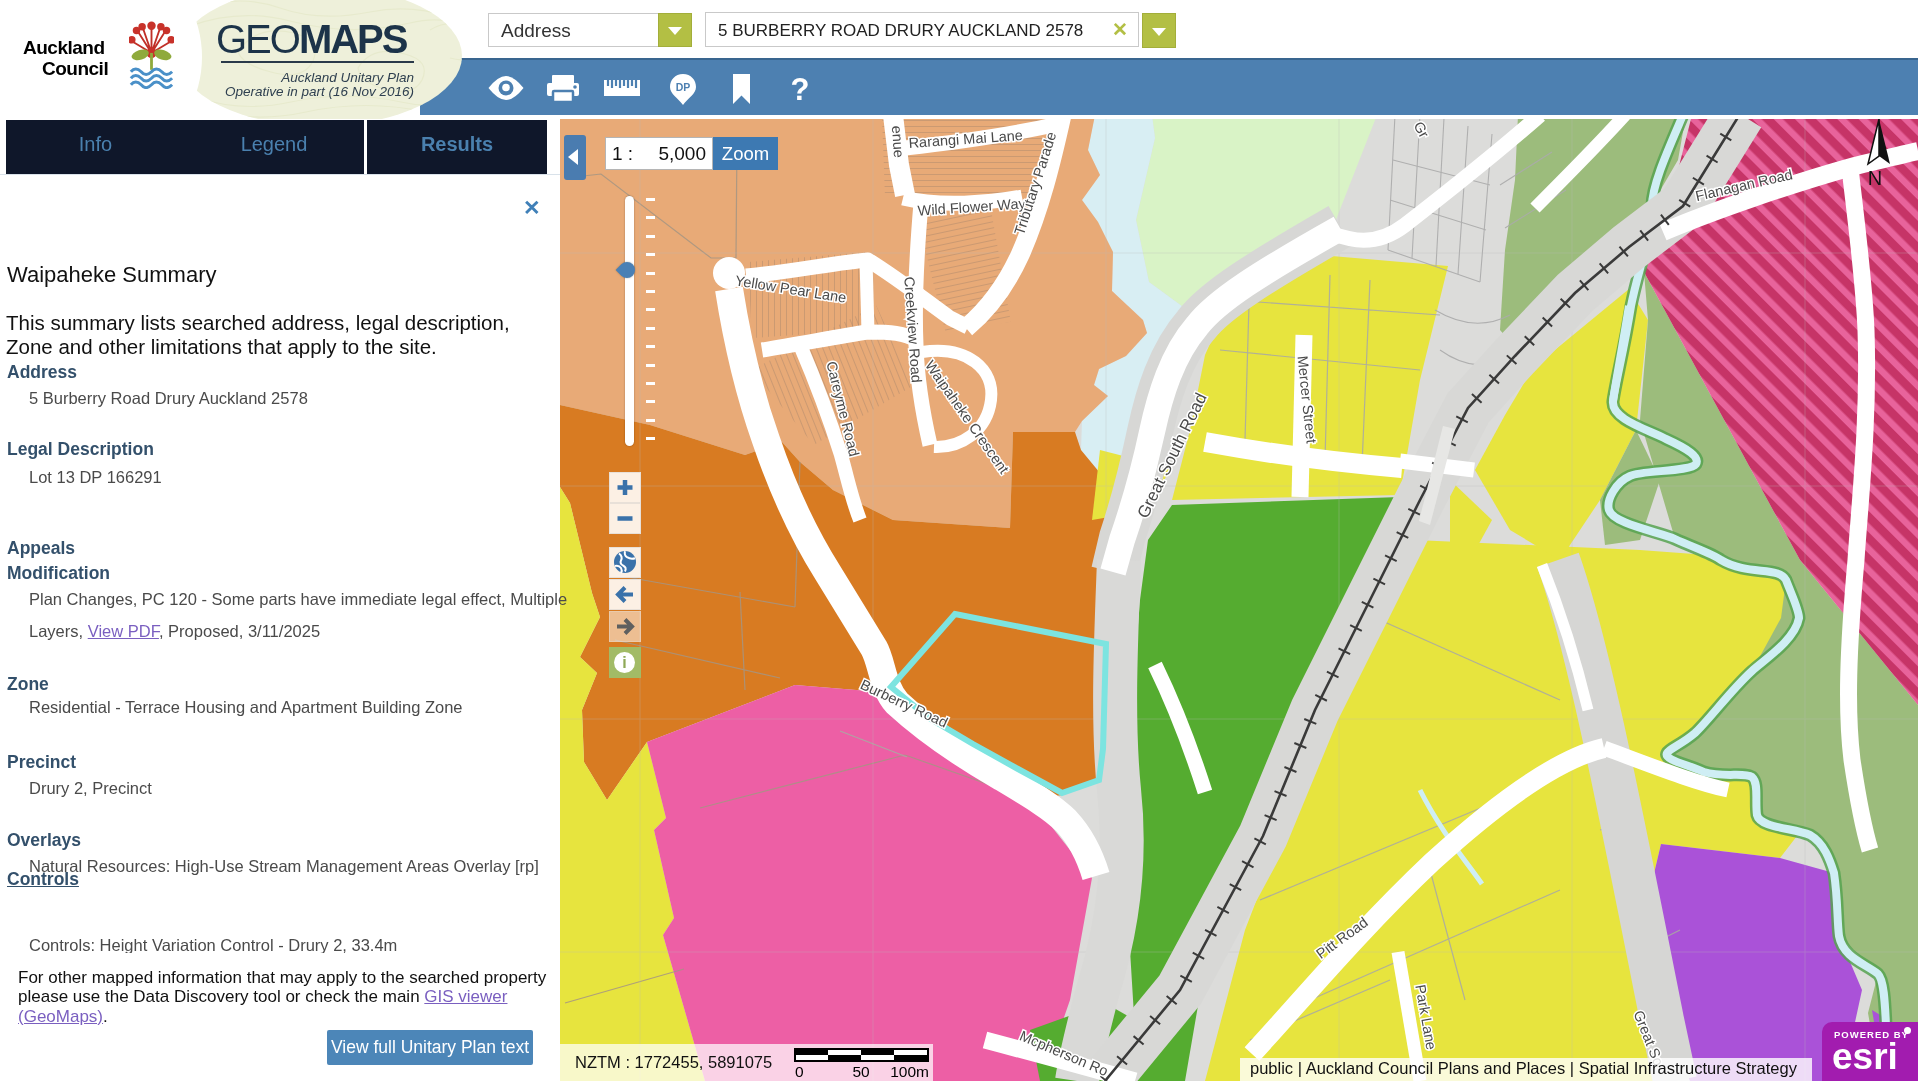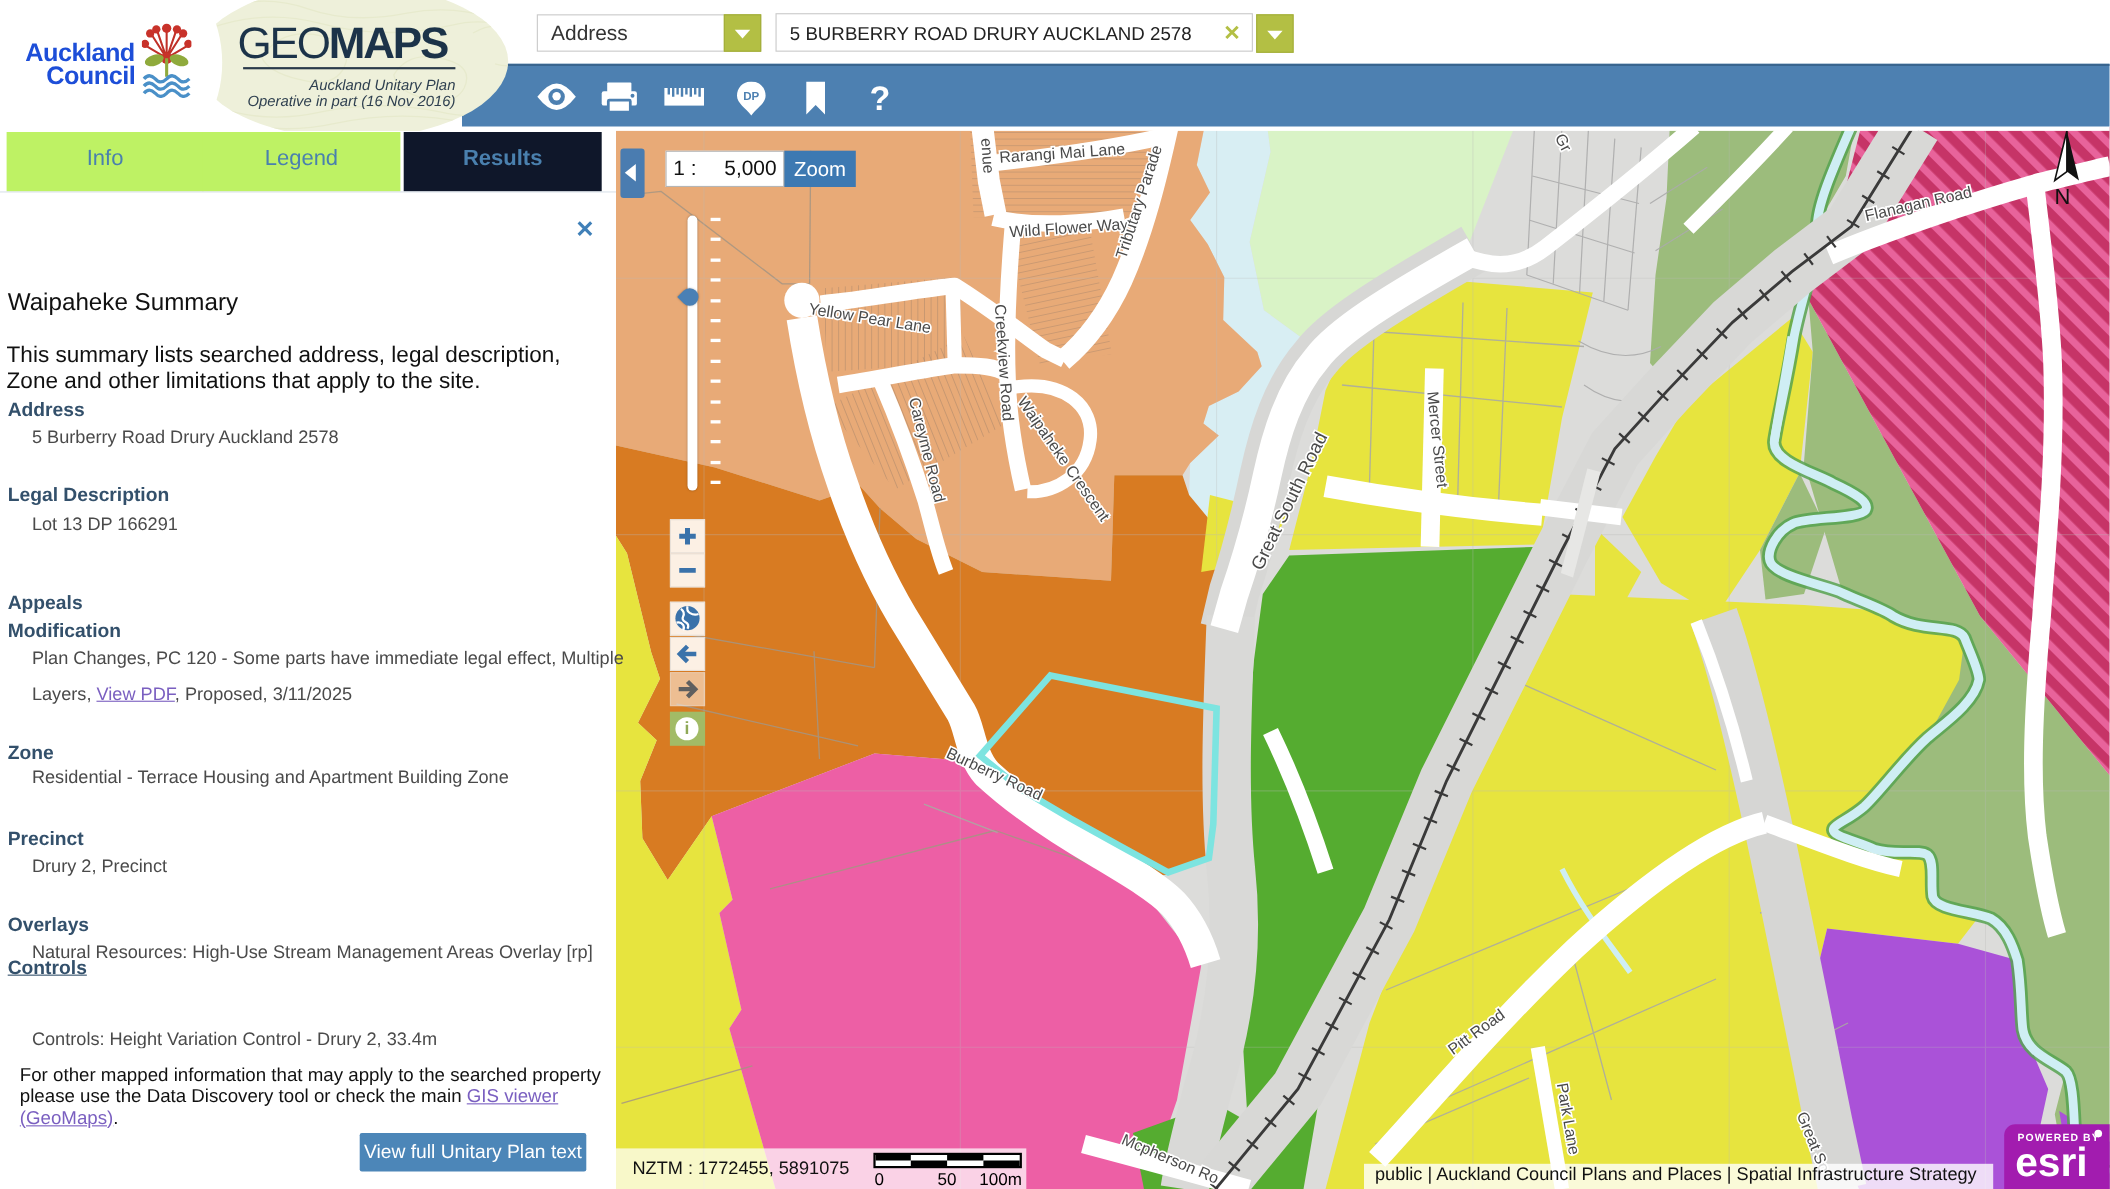--- a/index.html
+++ b/index.html
@@ -20,21 +20,21 @@
 #selAddress .olivebtn { right:-1px; top:-1px; width:34px; height:34px; }
 .carat { position:absolute; left:50%; top:50%; transform:translate(-50%,-38%);
   width:0; height:0; border-left:7px solid transparent; border-right:7px solid transparent; border-top:8px solid #fff; }
 #searchbox { position:absolute; left:705px; top:12px; width:434px; height:35px; background:#fff; border:1px solid #c9c9c9; }
 #searchbox .txt { position:absolute; left:12px; top:8px; font-size:17px; color:#222; white-space:nowrap; }
 #searchbox .x { position:absolute; right:10px; top:5px; font-size:19px; font-weight:bold; color:#b3bf44; }
 #searchdrop { position:absolute; left:1142px; top:13px; width:34px; height:35px; background:#b3bf44; border:1px solid #a3ae3a; }
 
 
 #panel { position:absolute; left:0; top:115px; width:560px; height:966px; background:#fff; z-index:10; border-top:1px solid #e0e0e0; }
-.tab { position:absolute; top:4px; height:54px; background:#bef264; color:#4a80ae; font-size:20px;
+.tab { position:absolute; top:4px; height:54px; background:#0f172a; color:#4a80ae; font-size:20px;
   text-align:center; line-height:48px; }
 #tab-results { background:#0f172a;font-weight:bold; }
 #tabline { position:absolute; left:0; top:58px; width:560px; height:1px; background:#d9e2ea; }
 #closex { position:absolute; left:523px; top:80px; font-size:21px; font-weight:bold; color:#4080b8; }
 .ph { position:absolute; left:7px; font-size:17.5px; font-weight:bold; color:#33506b; }
 .pv { position:absolute; left:29px; font-size:16.5px; color:#4a4a4a; white-space:nowrap; }
 a.vlink { color:#7a5fc0; text-decoration:underline; }
 #pfooter { position:absolute; left:18px; top:852px; width:530px; font-size:17px; color:#111; line-height:19.3px; }
 #planbtn { position:absolute; left:327px; top:914px; width:206px; height:35px; background:#4c86b8; color:#fff;
   font-size:17.5px; text-align:center; line-height:35px; border-radius:2px; }
@@ -357,21 +357,21 @@
         <path d="M358,68 q14,-23 47,-14 q26,7 17,26 q-9,17 -37,9 q-24,-6 -27,-21 Z"></path>
         <path d="M430,30 q20,-12 40,-2 q15,8 8,22 q-8,14 -28,8"></path>
       </g>
       <ellipse cx="0" cy="57" rx="202" ry="151" fill="#ffffff"></ellipse>
       <text x="216" y="53" font-size="40" fill="#1c3349" font-family="Liberation Sans" letter-spacing="-2">GEO<tspan font-weight="bold">MAPS</tspan></text>
       <rect x="221" y="61" width="193" height="2" fill="#2a3a4a"></rect>
       <text x="414" y="82" font-size="13.5" font-style="italic" fill="#2f4050" text-anchor="end" font-family="Liberation Sans">Auckland Unitary Plan</text>
       <text x="414" y="96" font-size="13.5" font-style="italic" fill="#2f4050" text-anchor="end" font-family="Liberation Sans">Operative in part (16 Nov 2016)</text>
     </svg>
 
-    <div class="abs" style="left:23px; top:37px; font-size:23px; font-weight:bold; color:#1d4ed8; line-height:21px; letter-spacing:-0.5px;">Auckland<br><span style="margin-left:19px;">Council</span></div>
+    <div class="abs" style="left:23px; top:37px; font-size:19px; font-weight:bold; color:#000000; line-height:21px; letter-spacing:-0.5px;">Auckland<br><span style="margin-left:19px;">Council</span></div>
     <svg class="abs" style="left:129px; top:15px;" width="45" height="74" viewBox="0 0 48 78">
       <g stroke="#c03028" stroke-width="2" fill="none">
         <path d="M24,40 L24,14 M24,40 L10,18 M24,40 L4,28 M24,40 L38,18 M24,40 L44,28 M24,40 L15,14 M24,40 L33,14"></path>
       </g>
       <g fill="#c8322a">
         <circle cx="24" cy="11" r="4.5"></circle>
           <circle cx="14" cy="12" r="4"></circle>
           <circle cx="34" cy="12" r="4"></circle>
         <circle cx="8" cy="16" r="4"></circle>
           <circle cx="40" cy="16" r="4"></circle>

